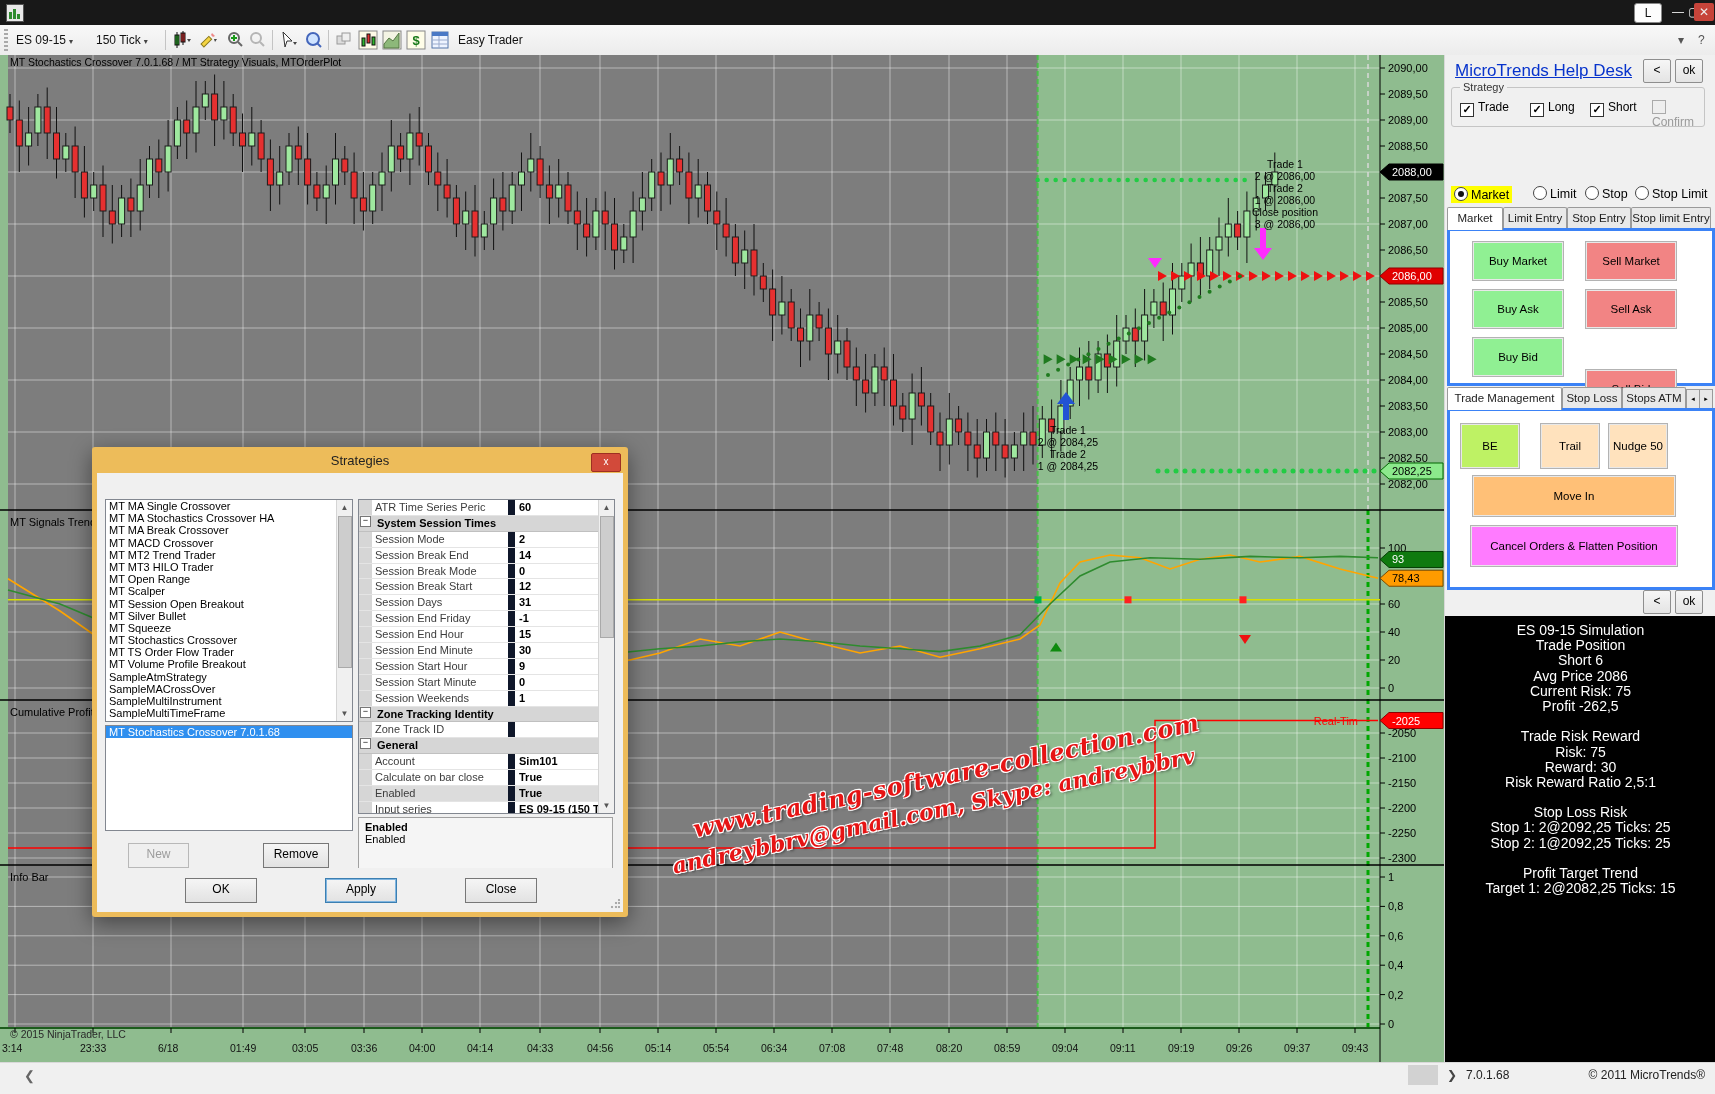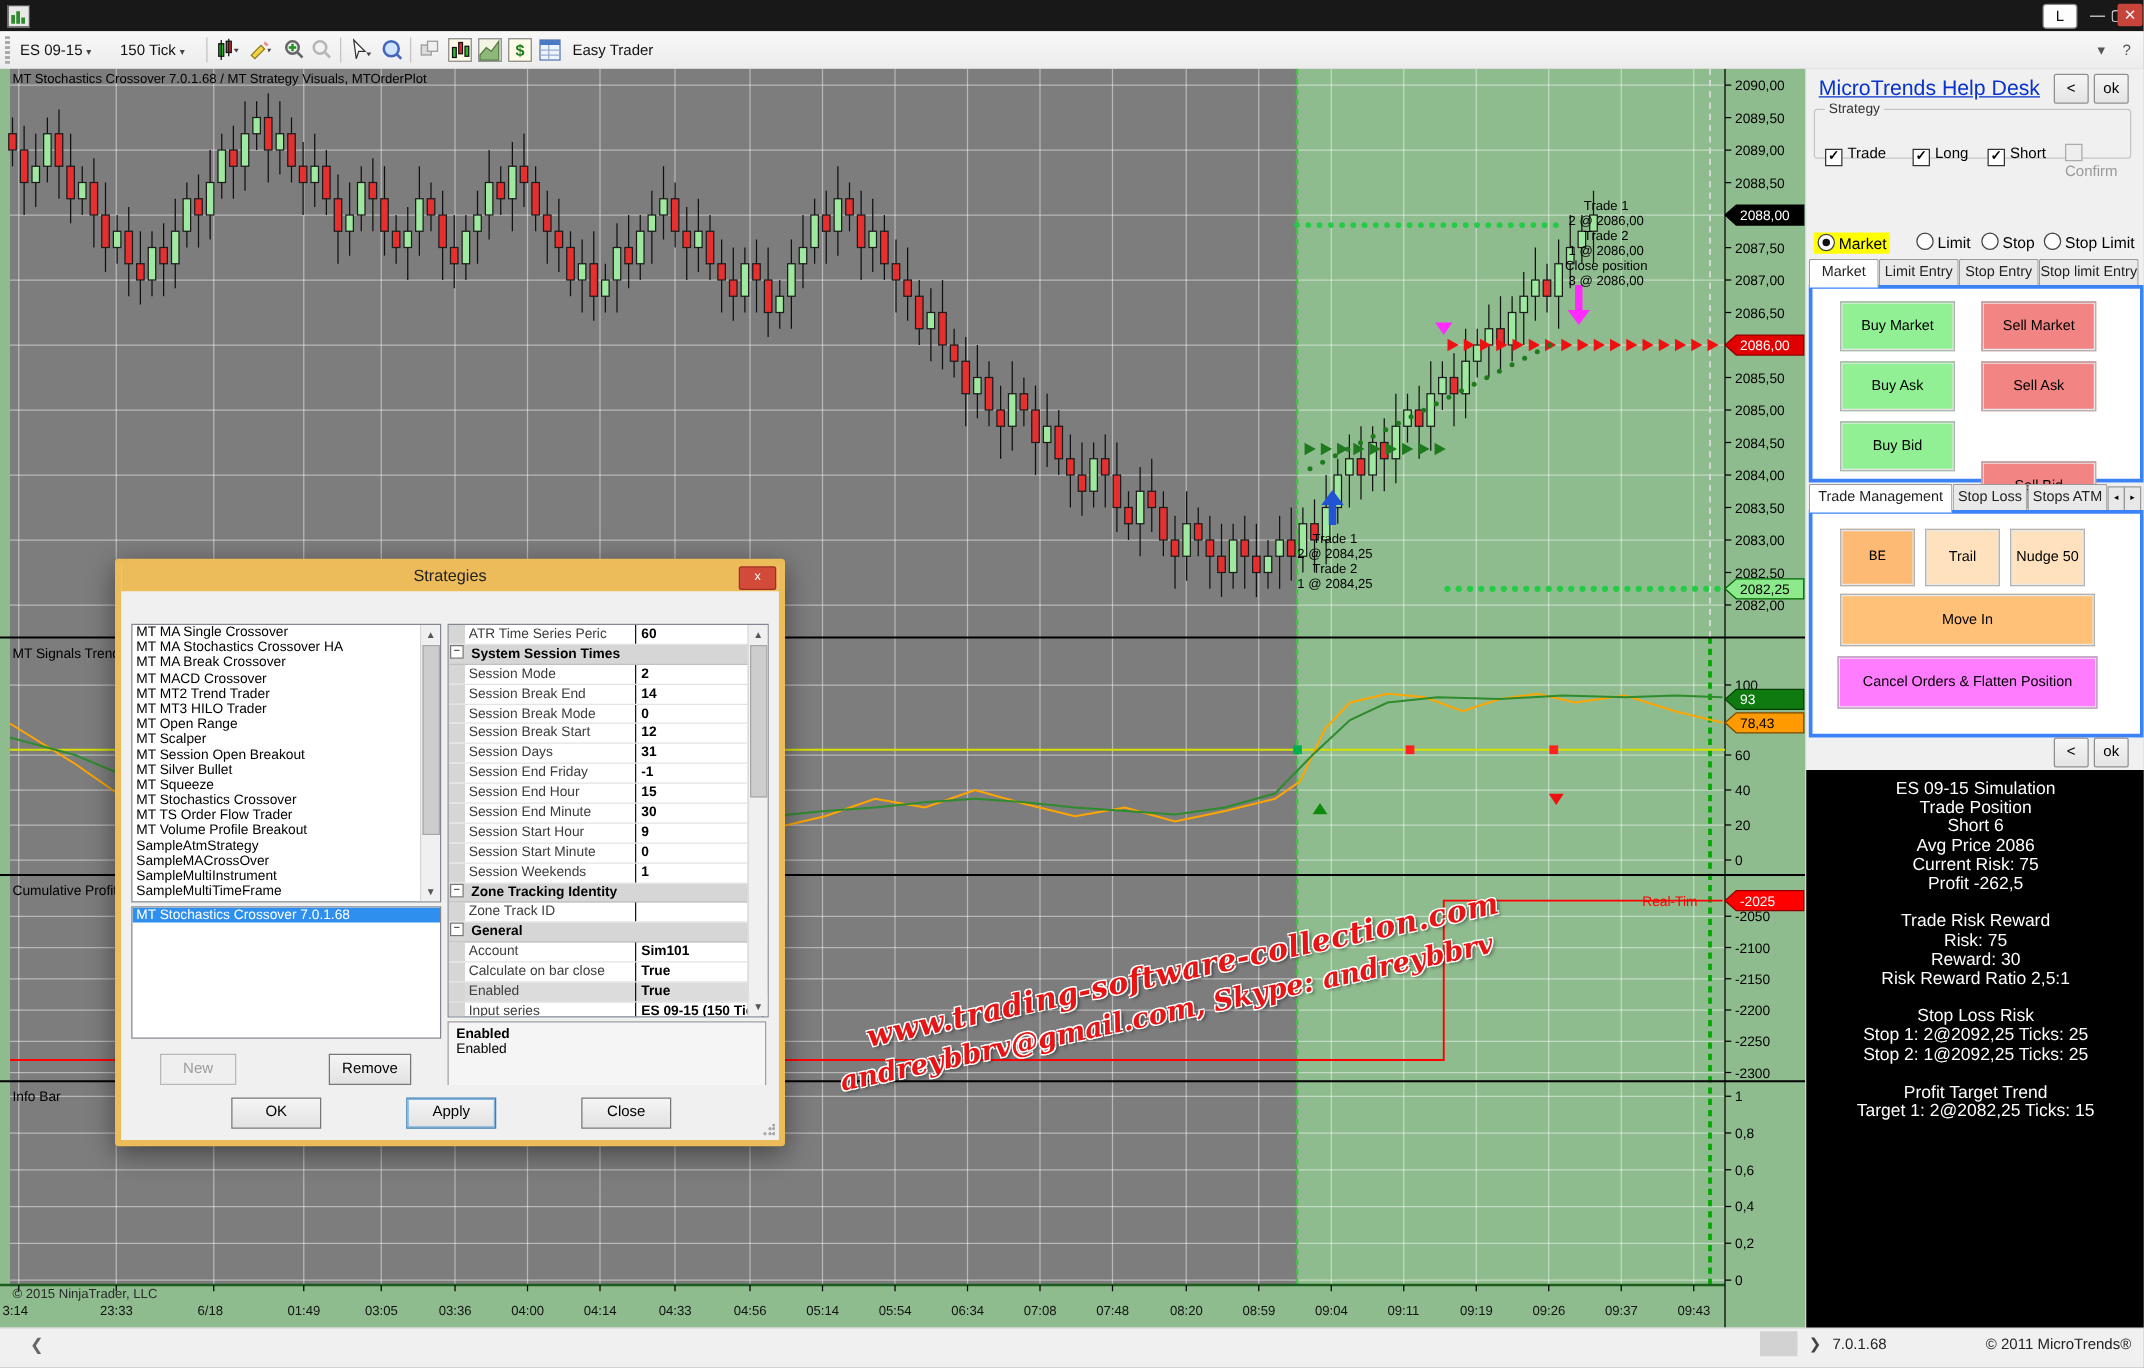--- a/index.html
+++ b/index.html
@@ -38,40 +38,40 @@
   #list1{left:8px;top:25px;width:246px;height:221px;}
   #list2{left:8px;top:251px;width:246px;height:104px;}
   .li{height:12.2px;line-height:12.2px;padding-left:3px;white-space:nowrap;color:#000;}
   .li.sel{background:#2f8fef;color:#fff;}
   .vscroll{position:absolute;right:0;top:0;width:15px;height:100%;background:#f0f0f0;border-left:1px solid #d5d5d5;}
   .vscroll .up,.vscroll .dn{position:absolute;left:0;width:100%;height:15px;font-size:8px;text-align:center;line-height:15px;color:#555;background:#f0f0f0;}
   .vscroll .dn{bottom:0;} .vscroll .thumb{position:absolute;left:1px;width:12px;background:#cdcdcd;border:1px solid #a9a9a9;}
   #propgrid{position:absolute;left:261px;top:25px;width:255px;height:313px;background:#fff;border:1px solid #828790;font-size:11px;overflow:hidden;}
   .prow{height:14.9px;line-height:14.9px;display:flex;border-bottom:1px solid #e4e4e4;white-space:nowrap;}
   .prow .ind{width:13px;background:#d6d6d6;flex:none;}
-  .prow .lab{width:133px;flex:none;padding-left:3px;color:#3c3c3c;overflow:hidden;border-right:1px solid #0f172a;}
+  .prow .lab{width:133px;flex:none;padding-left:3px;color:#3c3c3c;overflow:hidden;border-right:7px solid #0f172a;}
   .prow .val{flex:1;padding-left:4px;font-weight:bold;overflow:hidden;}
   .prow.cat{background:#d6d6d6;font-weight:bold;border-bottom:1px solid #c0c0c0;}
   .prow.cat .lab{width:auto;color:#000;border:none;}
   .prow.sel{background:#dcdcdc;}
   .mbox{display:inline-block;width:9px;height:9px;border:1px solid #777;background:#fff;font-size:9px;line-height:7px;text-align:center;margin:0 3px 0 1px;vertical-align:1px;font-weight:normal;}
   #pgscroll{position:absolute;right:0;top:0;width:15px;height:100%;}
   #descbox{position:absolute;left:261px;top:343px;width:255px;height:53px;background:#f5f5f5;border:1px solid #a0a0a0;font-size:11px;padding:3px 6px;box-sizing:border-box;}
   .dbtn{position:absolute;height:23px;background:linear-gradient(#f5f5f5,#e2e2e2);border:1px solid #777;font-size:12px;text-align:center;line-height:21px;color:#000;}
   .dbtn.disabled{color:#9c9c9c;border-color:#b8b8b8;background:#efefef;}
   .dbtn.focus{border:1px solid #3c7fb1;box-shadow:0 0 0 1px #7fb5e0 inset;}
   #dlg-grip{position:absolute;right:3px;bottom:3px;width:10px;height:10px;
     background:radial-gradient(circle at 2px 8px,#aaa 1px,transparent 1.6px),radial-gradient(circle at 6px 8px,#aaa 1px,transparent 1.6px),radial-gradient(circle at 6px 4px,#aaa 1px,transparent 1.6px),radial-gradient(circle at 9px 8px,#aaa 1px,transparent 1.6px),radial-gradient(circle at 9px 4px,#aaa 1px,transparent 1.6px),radial-gradient(circle at 9px 1px,#aaa 1px,transparent 1.6px);}
   
   #rpanel{position:absolute;left:1444px;top:55px;width:271px;height:1007px;background:#f0f0f0;z-index:2;border-left:1px solid #d8d8d8;font-size:12px;}
   .okrow-btn{position:absolute;width:26px;height:22px;background:linear-gradient(#f6f6f6,#e4e4e4);border:1px solid #8e8e8e;text-align:center;line-height:20px;font-size:12px;border-radius:2px;}
   #helplink{position:absolute;left:10px;top:6px;font-size:17px;color:#0733cc;text-decoration:underline;}
   #strategy-group{position:absolute;left:6px;top:32px;width:252px;height:38px;border:1px solid #c5c5c5;border-radius:3px;}
   #strategy-group .legend{position:absolute;left:8px;top:-7px;background:#f0f0f0;padding:0 3px;font-size:11px;color:#333;}
-  .chk{position:absolute;top:27px;font-size:12px;color:#000;}
+  .chk{position:absolute;top:12px;font-size:12px;color:#000;}
   .chk .box{display:inline-block;width:12px;height:12px;border:1px solid #333;background:#fff;margin-right:4px;vertical-align:-2px;text-align:center;line-height:11px;font-size:11px;font-weight:bold;}
   .chk.dis{color:#9a9a9a;} .chk.dis .box{border-color:#aaa;background:#eee;}
   #posstrip{position:absolute;left:3px;top:74px;width:259px;height:50px;background:#000;}
   #posstrip .s3{position:absolute;left:48px;top:5px;color:#ff1414;font-size:16px;}
   #posstrip .px{position:absolute;right:40px;top:5px;color:#fff;font-size:16px;}
   #posstrip .pl{position:absolute;left:0;right:0;top:27px;text-align:center;color:#ff1414;font-size:13px;}
   .radio{position:absolute;top:131px;font-size:12.5px;}
   .radio .circ{display:inline-block;width:12px;height:12px;border:1px solid #444;border-radius:50%;background:#fff;vertical-align:-2px;margin-right:3px;position:relative;}
   .radio .circ .dot{position:absolute;left:3px;top:3px;width:6px;height:6px;border-radius:50%;background:#111;}
   .radio.sel{background:#ffff00;padding:1px 3px;}
@@ -981,21 +981,21 @@
     </div>
   <div class="tabrow" style="top:332px" id="mgmttabs">
       <div class="tab active" style="left: 0px; width: 113px;">Trade Management</div>
       <div class="tab" style="left: 115px; width: 58px;">Stop Loss</div>
       <div class="tab" style="left: 175px; width: 62px;">Stops ATM</div>
       <div class="tinyarrow" style="left: 239px;">◂</div>
       <div class="tinyarrow" style="left: 252px;">▸</div>
     </div>
   <div class="tabpage" style="top:353px;height:176px">
       <div id="mgmtbtns">
-        <div class="bigbtn" style="left: 22px; top: 12px; width: 58px; height: 44px; line-height: 44px; background: #fdba74; font-family: Liberation Mono, monospace;">BE</div>
+        <div class="bigbtn" style="left: 10px; top: 12px; width: 58px; height: 44px; line-height: 44px; background: #bef264;">BE</div>
         <div class="bigbtn" style="left: 90px; top: 12px; width: 58px; height: 44px; line-height: 44px; background: rgb(255, 226, 189);">Trail</div>
         <div class="bigbtn" style="left: 158px; top: 12px; width: 58px; height: 44px; line-height: 44px; background: rgb(255, 226, 189);">Nudge 50</div>
         <div class="bigbtn" style="left: 22px; top: 64px; width: 202px; height: 40px; line-height: 40px; background: rgb(255, 192, 119);">Move In</div>
         <div class="bigbtn" style="left: 20px; top: 114px; width: 206px; height: 40px; line-height: 40px; background: rgb(255, 123, 255);">Cancel Orders &amp; Flatten Position</div>
       </div>
     </div>
 
   <div class="okrow-btn" style="left:198px;top:535px">&lt;</div>
   <div class="okrow-btn" style="left:230px;top:535px">ok</div>
 

